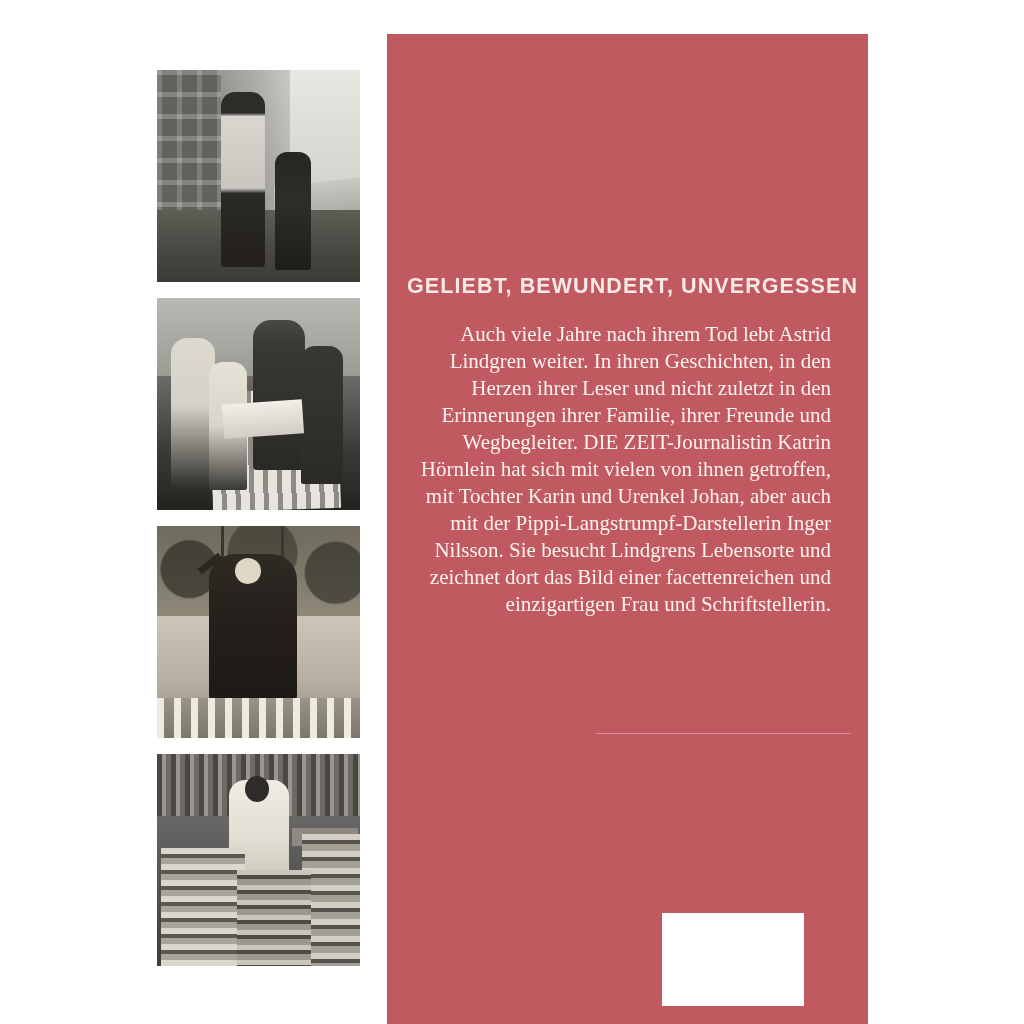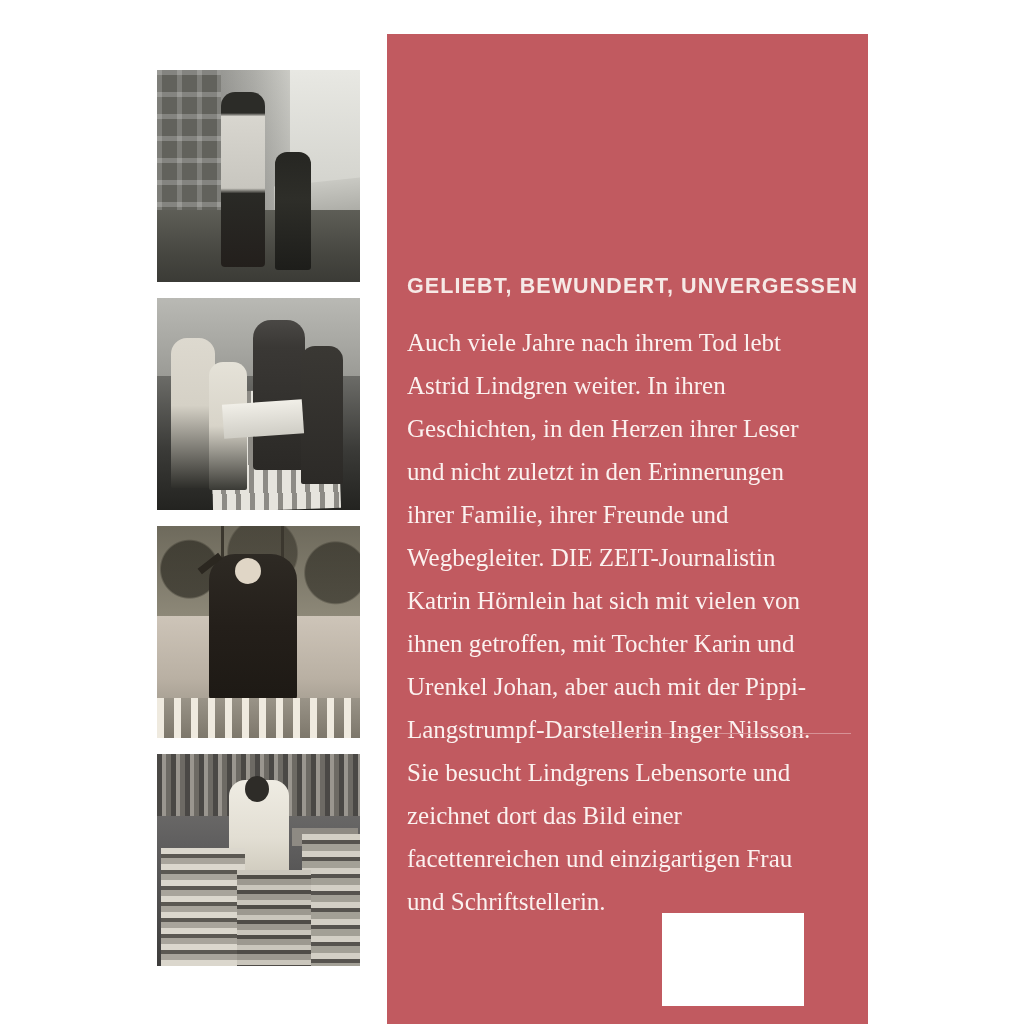--- a/index.html
+++ b/index.html
@@ -290,24 +290,24 @@
     font-weight: bold;
     font-size: 21.5px;
     letter-spacing: 1.1px;
     margin: 0 0 22px 0;
     white-space: nowrap;
   }
 
   #blurb-body {
     color: #fbf1ef;
     font-family: "Liberation Serif", serif;
-    font-size: 25px;
-    line-height: 43px;
+    font-size: 21px;
+    line-height: 27px;
     margin: 0;
-    text-align: left;
+    text-align: right;
   }
 
   #blurb-rule {
     position: absolute;
     left: 209px;
     top: 699px;
     width: 255px;
     height: 1px;
     background: #d79296;
   }

